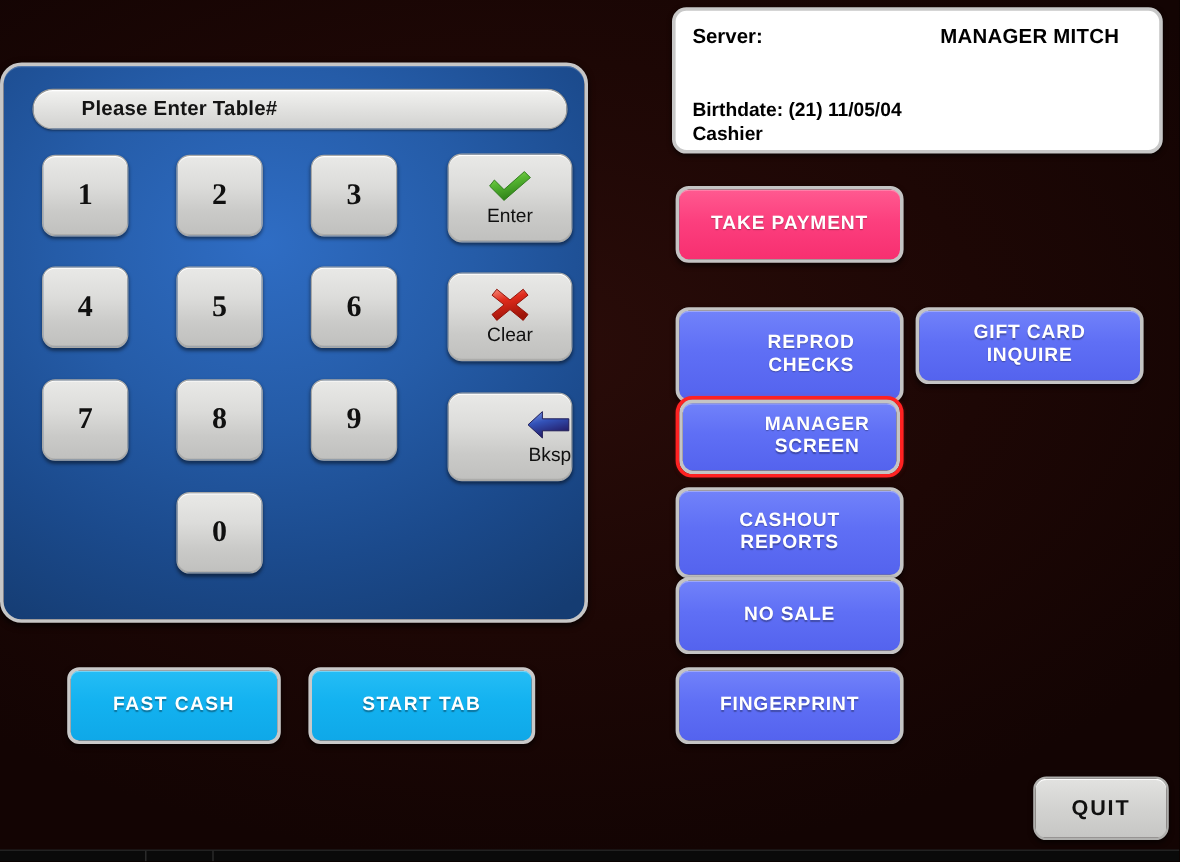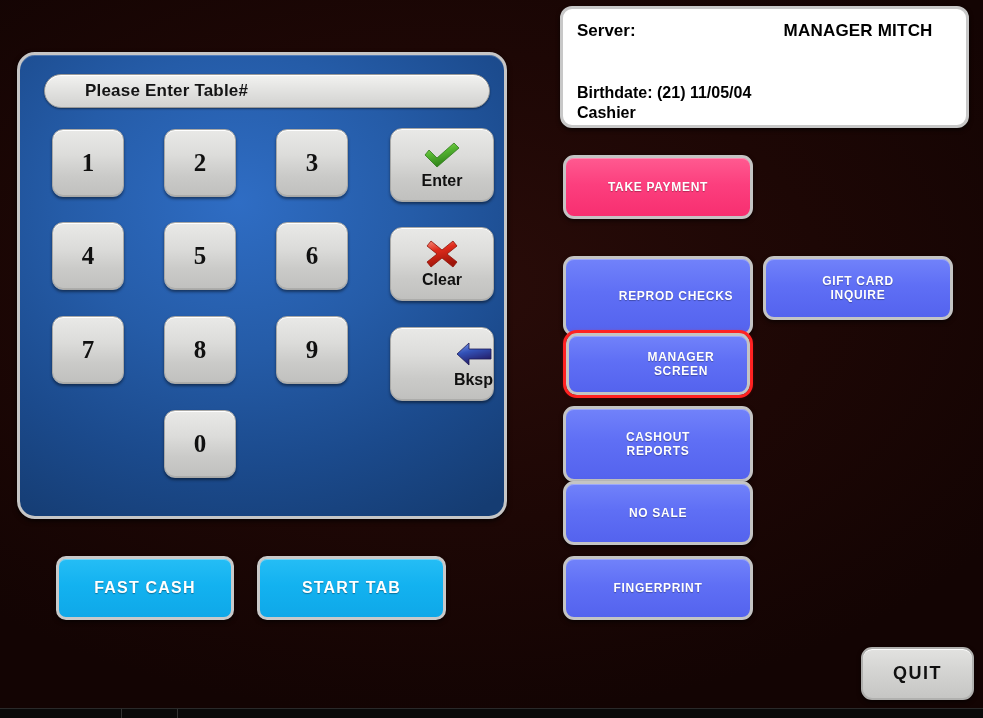--- a/index.html
+++ b/index.html
@@ -21,21 +21,21 @@
   #backdrop {
     position: absolute;
     inset: 0;
     background:
       radial-gradient(ellipse 70% 60% at 45% 40%, #2a0c09 0%, #1d0705 55%, #130403 100%);
   }
 
   
   #keypad-panel {
     position: absolute;
-    left: 17px;
+    left: 0;
     top: 52px;
     width: 490px;
     height: 467px;
     border-radius: 18px;
     background:
       radial-gradient(ellipse 90% 80% at 45% 32%, #2f6dc4 0%, #255ca8 40%, #1b4a8c 72%, #153c72 100%);
     border: 3px solid #c6c6c6;
     box-shadow: 0 2px 5px rgba(0,0,0,0.75), inset 0 1px 0 rgba(255,255,255,0.22);
     box-sizing: border-box;
   }
@@ -82,21 +82,21 @@
     font-size: 25px;
     font-weight: bold;
     color: #101010;
     font-family: "Liberation Serif", serif;
   }
   .key.action {
     border-radius: 12px;
   }
   .key .act-label {
     font-size: 16px;
-    font-weight: bold;
+    font-weight: normal;
     color: #101010;
     margin-top: 2px;
   }
   .key .icon-wrap {
     height: 30px;
     display: flex;
     align-items: center;
     justify-content: center;
   }
 
@@ -168,21 +168,21 @@
     box-shadow: 0 2px 4px rgba(0,0,0,0.6), inset 0 1px 0 rgba(255,255,255,0.3);
     box-sizing: border-box;
     display: flex;
     align-items: center;
     justify-content: center;
     text-align: center;
     cursor: pointer;
     user-select: none;
   }
   .rbtn span {
-    font-size: 12px;
+    font-size: 16px;
     font-weight: bold;
     color: #ffffff;
     line-height: 1.18;
     letter-spacing: 0.7px;
     text-shadow: 0 1px 1px rgba(0,0,0,0.3);
   }
   .rbtn.pink {
     background: linear-gradient(180deg, #ff5a90 0%, #fc3f7e 45%, #f72f70 100%);
   }
   .rbtn.blue {

